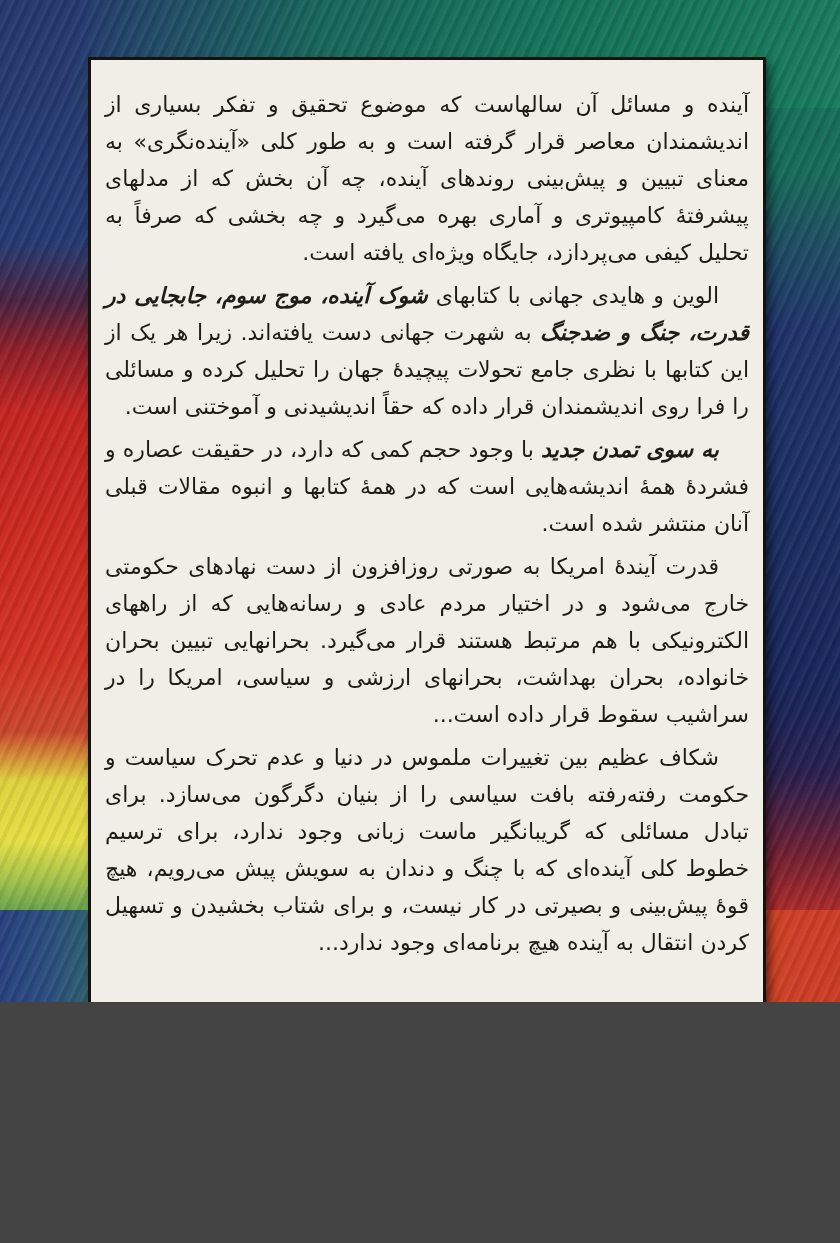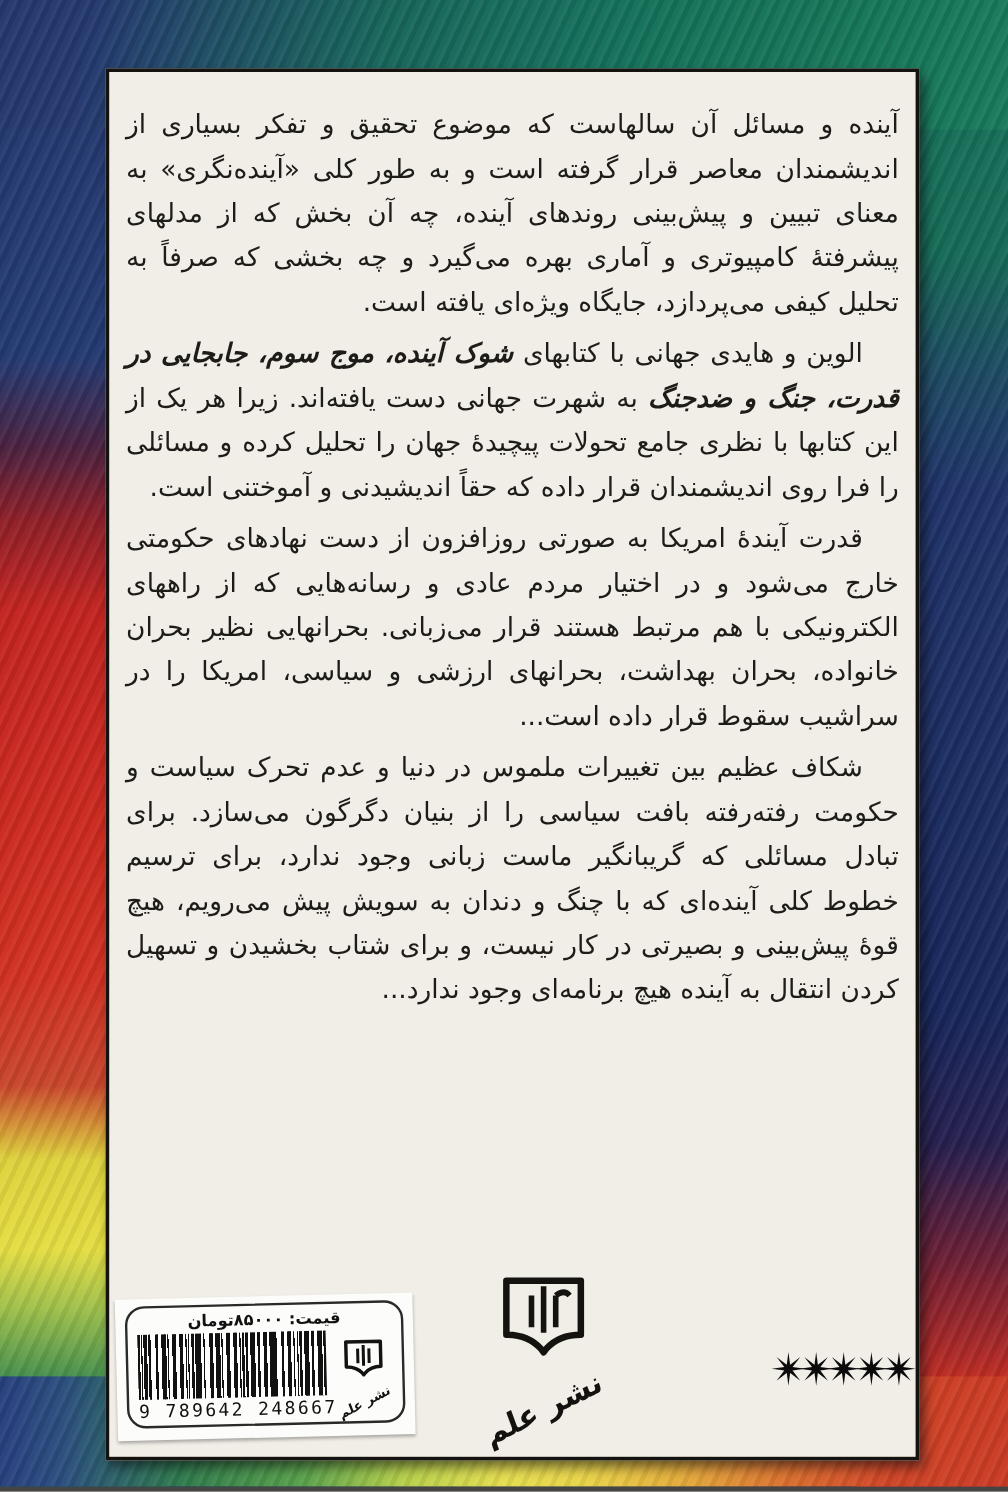--- a/index.html
+++ b/index.html
@@ -1,17 +1,17 @@
 <!DOCTYPE html>
 <html lang="fa"><head>
 <meta charset="utf-8">
 <style>
   html,body{margin:0;padding:0;background:#444;}
   .canvas{
-    position:relative;width:840px;height:1239px;overflow:hidden;
+    position:relative;width:840px;height:1002px;overflow:hidden;
     background:#1c2f63;font-family:"DejaVu Sans",sans-serif;
   }
   
   .strip{position:absolute;}
   .strip-left{
     top:0;left:0;width:138px;height:100%;
     background:linear-gradient(180deg,
       #24386f 0%,#233a72 24%,#4a2240 30%,#8e1f28 35%,#c22420 41%,
       #cc2a1f 56%,#d03122 66%,#c8452c 73%,#ddd23c 78%,#e5dd42 84%,
       #9fc04a 88%,#3d8a4d 93%,#256e46 100%);
@@ -102,21 +102,22 @@
   <div class="strip strip-right"></div>
   <div class="strip strip-top"></div>
   <div class="strip strip-bottom"></div>
   <div class="brush-texture"></div>
 
   <div class="panel">
 
     <div class="body-text">
         <p class="para"><span>آینده و مسائل آن سالهاست که موضوع تحقیق و تفکر بسیاری از اندیشمندان معاصر قرار گرفته است و به طور کلی «آینده‌نگری» به معنای تبیین و پیش‌بینی روندهای آینده، چه آن بخش که از مدلهای پیشرفتهٔ کامپیوتری و آماری بهره می‌گیرد و چه بخشی که صرفاً به تحلیل کیفی می‌پردازد، جایگاه ویژه‌ای یافته است.</span></p>
         <p class="para indent"><span>الوین و هایدی جهانی با کتابهای </span><span class="bold">شوک آینده، موج سوم، جابجایی در قدرت، جنگ و ضدجنگ</span><span> به شهرت جهانی دست یافته‌اند. زیرا هر یک از این کتابها با نظری جامع تحولات پیچیدهٔ جهان را تحلیل کرده و مسائلی را فرا روی اندیشمندان قرار داده که حقاً اندیشیدنی و آموختنی است.</span></p>
-        <p class="para indent"><span>قدرت آیندهٔ امریکا به صورتی روزافزون از دست نهادهای حکومتی خارج می‌شود و در اختیار مردم عادی و رسانه‌هایی که از راههای الکترونیکی با هم مرتبط هستند قرار می‌زبانی. بحرانهایی نظیر بحران خانواده، بحران بهداشت، بحرانهای ارزشی و سیاسی، امریکا را در سراشیب سقوط قرار داده است...</span></p>
+        <p class="para indent"><span class="bold">به سوی تمدن جدید</span><span> با وجود حجم کمی که دارد، در حقیقت عصاره و فشردهٔ همهٔ اندیشه‌هایی است که در همهٔ کتابها و انبوه مقالات قبلی آنان منتشر شده است.</span></p>
+        <p class="para indent"><span>قدرت آیندهٔ امریکا به صورتی روزافزون از دست نهادهای حکومتی خارج می‌شود و در اختیار مردم عادی و رسانه‌هایی که از راههای الکترونیکی با هم مرتبط هستند قرار می‌گیرد. بحرانهایی تبیین بحران خانواده، بحران بهداشت، بحرانهای ارزشی و سیاسی، امریکا را در سراشیب سقوط قرار داده است...</span></p>
         <p class="para indent"><span>شکاف عظیم بین تغییرات ملموس در دنیا و عدم تحرک سیاست و حکومت رفته‌رفته بافت سیاسی را از بنیان دگرگون می‌سازد. برای تبادل مسائلی که گریبانگیر ماست زبانی وجود ندارد، برای ترسیم خطوط کلی آینده‌ای که با چنگ و دندان به سویش پیش می‌رویم، هیچ قوهٔ پیش‌بینی و بصیرتی در کار نیست، و برای شتاب بخشیدن و تسهیل کردن انتقال به آینده هیچ برنامه‌ای وجود ندارد...</span></p>
       </div>
 
     <div class="sticker">
       <div class="label-box">
         <div class="price">قیمت: ۸۵۰۰۰تومان</div>
         <div class="barcode-row">
           <div class="bars-wrap">
             <div class="bars"></div>
             <div class="isbn">9 789642 248667</div>

